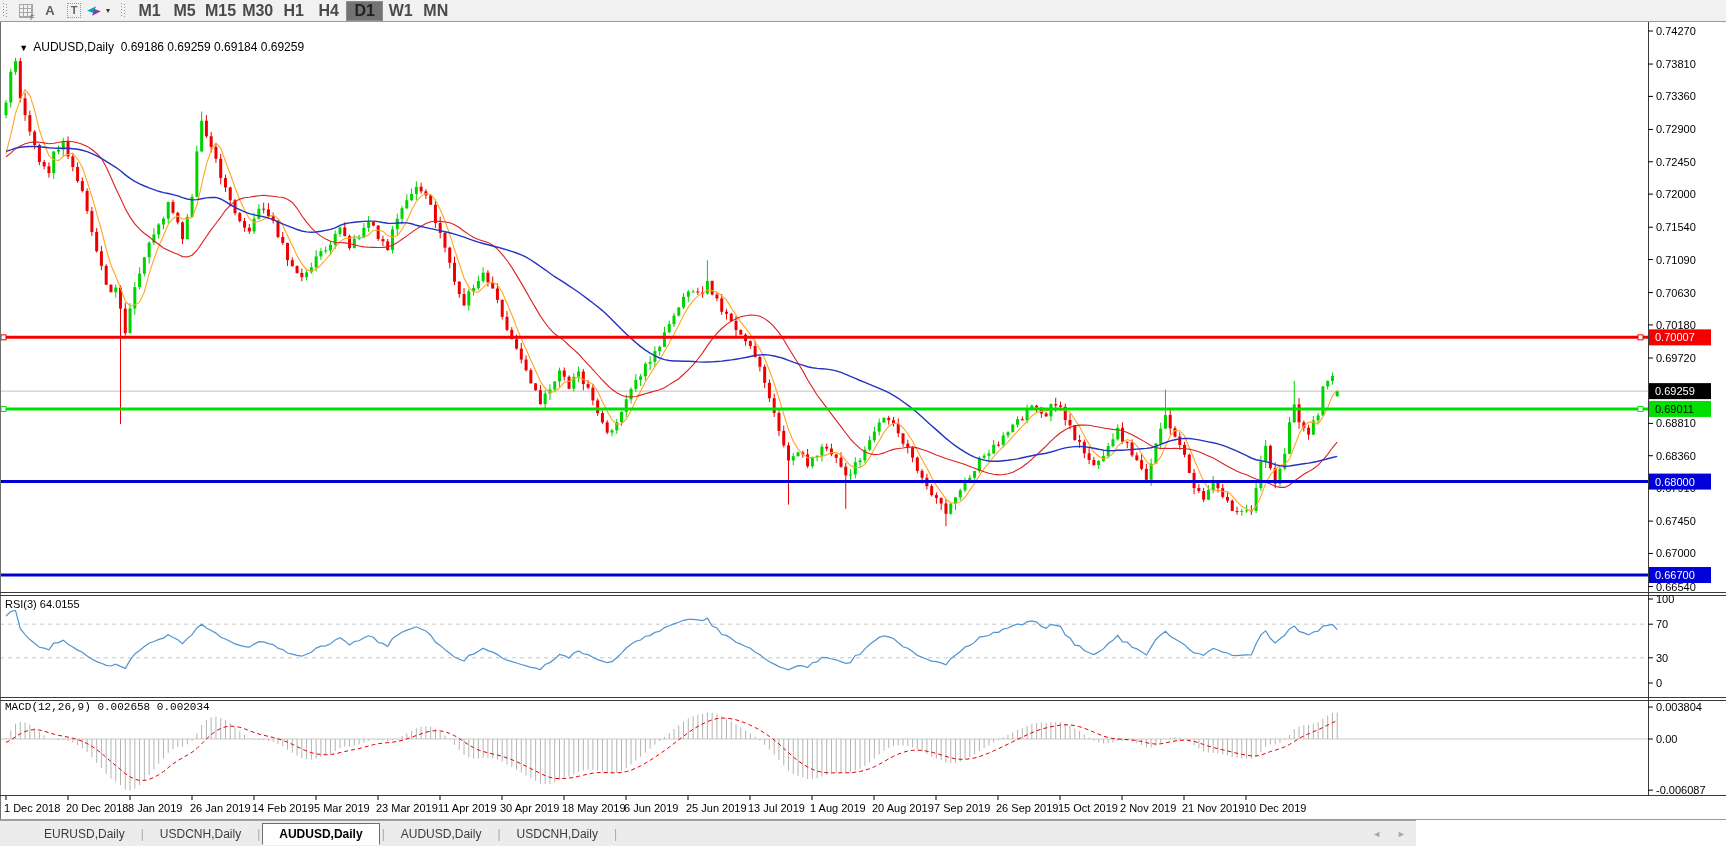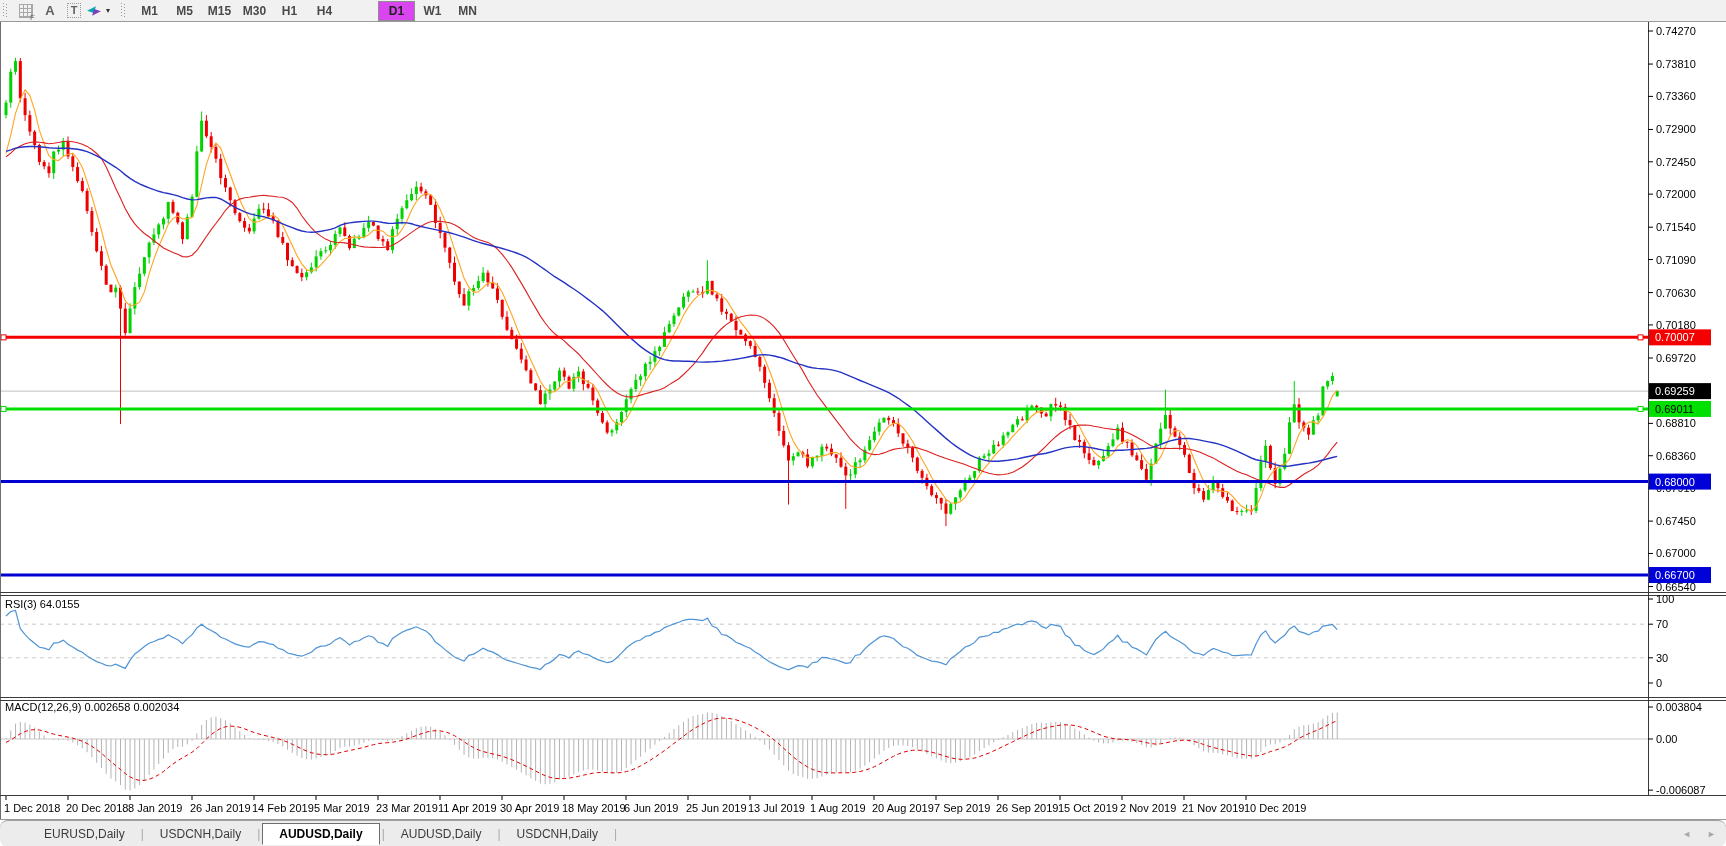--- a/index.html
+++ b/index.html
@@ -22,31 +22,31 @@
   .icon-grid b{position:absolute;right:-2px;bottom:-4px;font-size:8px;color:#666;font-weight:400;}
   .icon-A{font-size:13px;font-weight:700;color:#606060;}
   .icon-T{font-size:11px;font-weight:700;color:#606060;border:1px dotted #9a9a9a;padding:0 3px;line-height:13px;}
   .icon-arrows{position:relative;width:16px;height:14px;}
   .arrow-ne{position:absolute;left:1px;top:1px;width:0;height:0;
     border-left:7px solid transparent;border-bottom:7px solid #00a8b0;transform:rotate(18deg);}
   .arrow-sw{position:absolute;left:6px;top:6px;width:0;height:0;
     border-right:7px solid transparent;border-top:7px solid #7d3fb8;transform:rotate(18deg);}
   .caret{font-size:8px;color:#333;margin-left:3px;}
   .tfbtn{height:18px;min-width:29px;padding:0 3px;display:flex;align-items:center;justify-content:center;
-    font-size:12px;font-weight:700;color:#4a4a4a;margin:0;cursor:default;}
-  .tfbtn.active{background:#d946ef;border:1px solid #8e8e8e;color:#222;margin-left:36px;}
+    font-size:16px;font-weight:700;color:#4a4a4a;margin:0;cursor:default;}
+  .tfbtn.active{background:#737373;border:1px solid #8e8e8e;color:#222;}
   
   .ov{position:absolute;z-index:4;color:#000;white-space:pre;}
   #chart-title{left:6px;top:26px;font-size:12px;}
   #chart-title .tri{font-size:9px;margin-right:5px;}
   #rsi-label{left:5px;top:598px;font-size:11px;}
-  #macd-label{left:5px;top:701px;font-size:11px;}
+  #macd-label{left:5px;top:701px;font-size:11px;font-family:Liberation Mono, monospace;}
   
-  #tabbar{position:absolute;left:0;top:820px;width:1726px;height:26px;background:#ececec;
-    border-top:1px solid #a0a0a0;z-index:5;display:flex;align-items:center;font-size:12px;color:#3c3c3c;border-radius:8px;}
+  #tabbar{position:absolute;left:0;top:820px;width:1416px;height:26px;background:#ececec;
+    border-top:1px solid #a0a0a0;z-index:5;display:flex;align-items:center;font-size:12px;color:#3c3c3c;}
   #tabs{display:flex;align-items:center;margin-left:30px;height:100%;}
   .tab{padding:4px 14px;cursor:default;color:#3c3c3c;}
   .tab.active{background:#fff;border:1px solid #6e6e6e;border-bottom:1px solid #fff;
     font-weight:700;color:#000;padding:3px 16px;}
   .tabsep{color:#aaa;padding:0 2px;}
   #tab-scroll{position:absolute;right:10px;top:0;height:100%;display:flex;align-items:center;gap:16px;
     color:#a8a8a8;font-size:9px;}
 </style>
 </head>
 <body>
@@ -1071,20 +1071,23 @@
         <span class="tfbtn">M15</span>
         <span class="tfbtn">M30</span>
         <span class="tfbtn">H1</span>
         <span class="tfbtn">H4</span>
         <span class="tfbtn active">D1</span>
         <span class="tfbtn">W1</span>
         <span class="tfbtn">MN</span>
       </span>
   </div>
 
+  <div class="ov" id="chart-title">
+    <span class="tri">▼</span><span>AUDUSD,Daily</span><span>&nbsp;&nbsp;</span><span>0.69186 0.69259 0.69184 0.69259</span>
+  </div>
   <div class="ov" id="rsi-label">RSI(3) 64.0155</div>
   <div class="ov" id="macd-label">MACD(12,26,9) 0.002658 0.002034</div>
 
   <div id="tabbar">
     <div id="tabs">
         <span class="tab">EURUSD,Daily</span>
         <span class="tabsep">|</span>
         <span class="tab">USDCNH,Daily</span>
         <span class="tabsep">|</span>
         <span class="tab active">AUDUSD,Daily</span>

